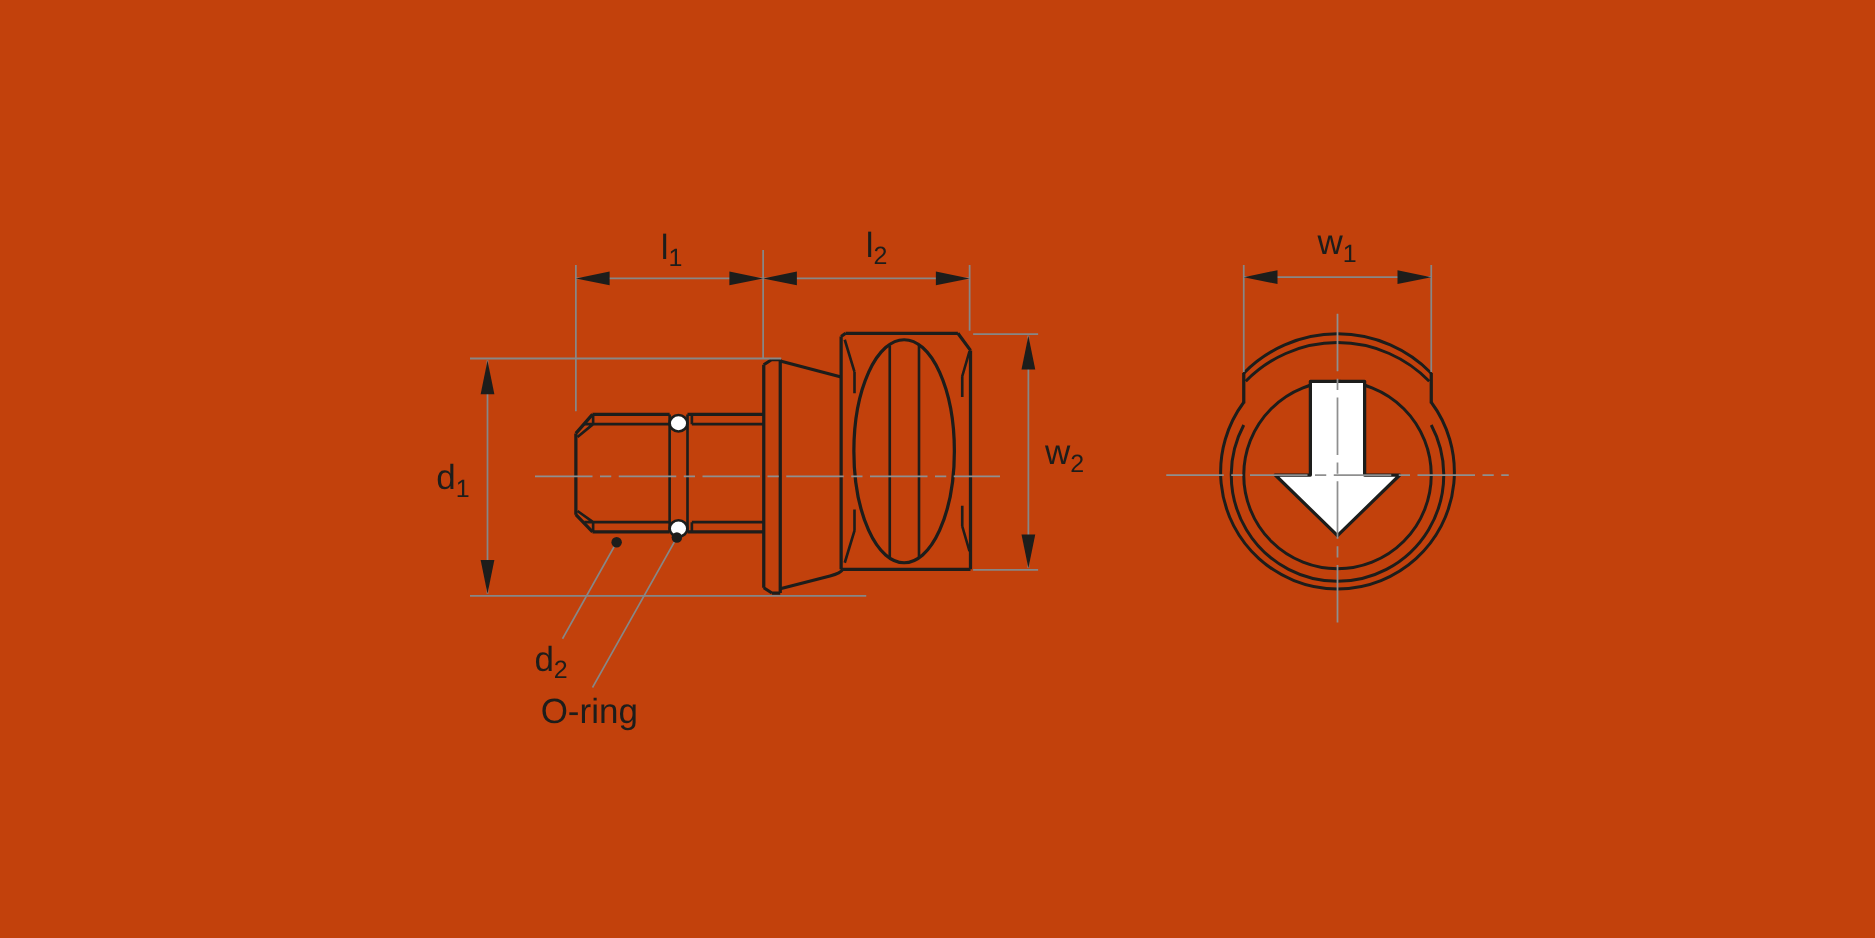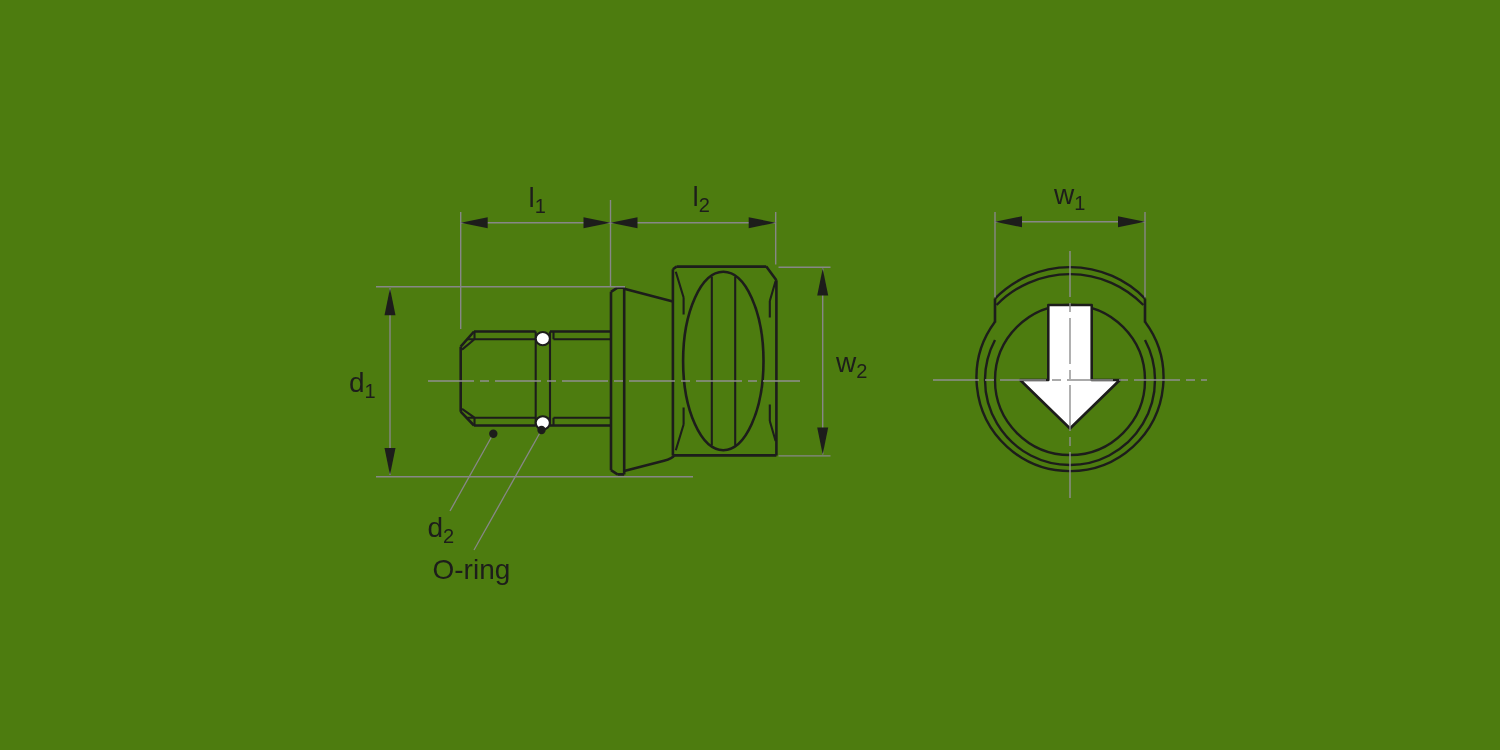--- a/index.html
+++ b/index.html
@@ -1,18 +1,18 @@
 <!DOCTYPE html>
 <html><head>
 <meta charset="utf-8">
 <style>
   html, body { margin: 0; padding: 0; background: #ffffff; }
   .stage {
     position: relative; width: 1500px; height: 750px;
-    background: #4d7c0f; overflow: hidden;
+    background: #c2410c; overflow: hidden;
     font-family: "Liberation Sans", sans-serif;
   }
   svg { display: block; }
   .lbl {
     font-family: "Liberation Sans", sans-serif;
     font-size: 28px; fill: #1d1d1b;
   }
   .sub { font-size: 20px; }
   .outline  { stroke: #1d1d1b; stroke-width: 2.6; fill: none; stroke-linejoin: round; }
   .detail   { stroke: #1d1d1b; stroke-width: 2.1; fill: none; }

